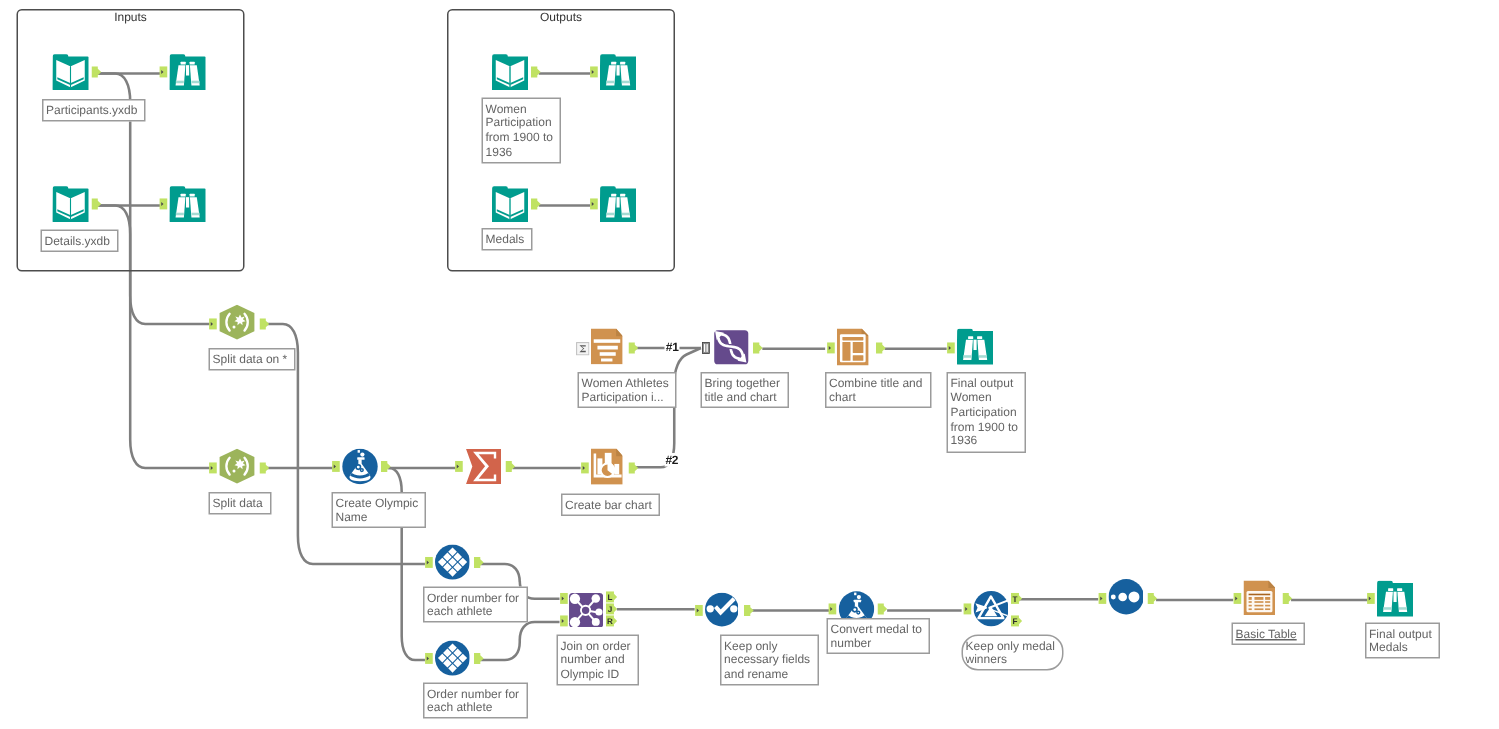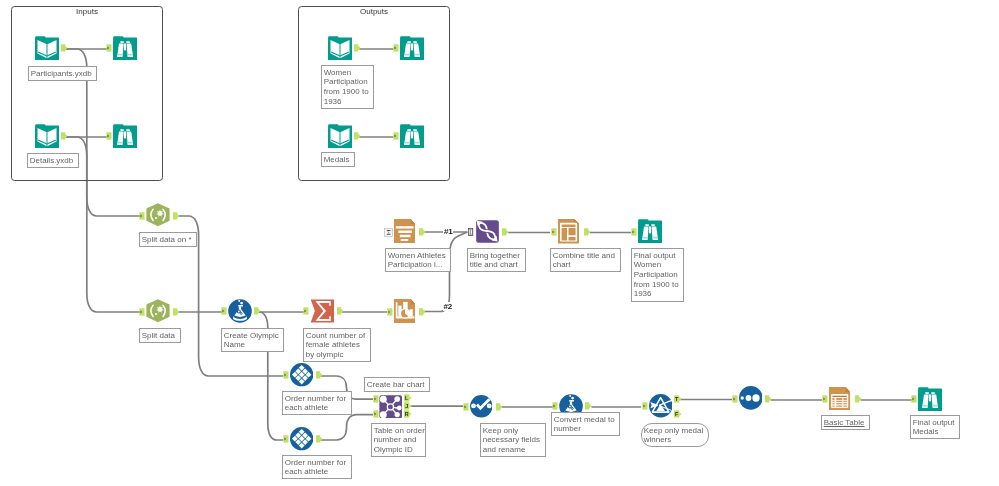--- a/index.html
+++ b/index.html
@@ -246,23 +246,20 @@
       <svg width="6" height="8" viewBox="0 0 6 8">
         <rect x="0.4" y="0.3" width="5.1" height="7.3" fill="#C0E263"></rect>
         <path d="M1.5,2.6 L3.0,4.0 L1.5,5.4 Z" fill="#4a4a4a"></path>
       </svg>
     </div>
     <div class="anchor" style="left:336.7px;top:307.4px;">
       <svg width="8" height="8" viewBox="0 0 8 8">
         <path d="M0,0.3 h4.2 v1.45 l2.25,2.2 l-2.25,2.2 v1.45 h-4.2 z" fill="#C0E263"></path>
       </svg>
     </div>
-    <div class="lbl" style="left:303px;top:328px;width:67.9px;min-height:34.1px;">Count number of
-female athletes
-by olympic</div>
     <div class="tool" style="left:393.7px;top:219.4px;width:21.2px;height:23.9px;"><span><svg width="21.2" height="23.9" viewBox="0 0 21.2 23.9" xmlns="http://www.w3.org/2000/svg">
           <path d="M0,0 h16.7 l4.5,5.1 v18.8 h-21.2 z" fill="#D0924F"></path>
           <path d="M16.7,0 l4.5,5.1 h-4.5 z" fill="#bb8344"></path>
           <rect x="1.8" y="7.2" width="17.7" height="2.35" fill="#ffffff"></rect>
           <rect x="4.3" y="11.5" width="13.6" height="2.5" fill="#ffffff"></rect>
           <rect x="5.8" y="15.8" width="10.7" height="2.4" fill="#ffffff"></rect>
           <rect x="6.7" y="20.0" width="7.6" height="2.0" fill="#ffffff"></rect>
         </svg></span></div>
     <div class="anchor" style="left:384px;top:227.55px;">
       <svg width="9" height="9" viewBox="0 0 9 9">
@@ -291,21 +288,21 @@
       <svg width="6" height="8" viewBox="0 0 6 8">
         <rect x="0.4" y="0.3" width="5.1" height="7.3" fill="#C0E263"></rect>
         <path d="M1.5,2.6 L3.0,4.0 L1.5,5.4 Z" fill="#4a4a4a"></path>
       </svg>
     </div>
     <div class="anchor" style="left:419.2px;top:307.6px;">
       <svg width="8" height="8" viewBox="0 0 8 8">
         <path d="M0,0.3 h4.2 v1.45 l2.25,2.2 l-2.25,2.2 v1.45 h-4.2 z" fill="#C0E263"></path>
       </svg>
     </div>
-    <div class="lbl" style="left:364px;top:329px;width:66.1px;min-height:14.7px;margin-top:48px;">Create bar chart</div>
+    <div class="lbl" style="left:374px;top:329px;width:66.1px;min-height:14.7px;">Create bar chart</div>
     <div class="tool" style="left:475px;top:219px;width:25px;height:25px;"><span><svg width="25" height="25" viewBox="0 0 25 25" xmlns="http://www.w3.org/2000/svg">
           <rect x="1.15" y="1.15" width="22.7" height="22.7" rx="2.4" fill="#654A8C"></rect>
           <path d="M3.4,3.4 L4.67,3.57 L5.89,3.77 L7.05,4.05 L8.1,4.43 L9.03,4.93 L9.82,5.58 L10.47,6.37 L10.97,7.3 L11.35,8.35 L11.63,9.51 L11.83,10.73 L12.0,12.0 L12.17,13.27 L12.37,14.49 L12.65,15.65 L13.03,16.7 L13.53,17.63 L14.18,18.42 L14.97,19.07 L15.9,19.57 L16.95,19.95 L18.11,20.23 L19.33,20.43 L20.6,20.6" stroke="#654A8C" stroke-width="3.5" fill="none" stroke-linecap="round"></path>
           <path d="M3.4,3.4 L4.67,3.57 L5.89,3.77 L7.05,4.05 L8.1,4.43 L9.03,4.93 L9.82,5.58 L10.47,6.37 L10.97,7.3 L11.35,8.35 L11.63,9.51 L11.83,10.73 L12.0,12.0 L12.17,13.27 L12.37,14.49 L12.65,15.65 L13.03,16.7 L13.53,17.63 L14.18,18.42 L14.97,19.07 L15.9,19.57 L16.95,19.95 L18.11,20.23 L19.33,20.43 L20.6,20.6" stroke="#ffffff" stroke-width="1.8" fill="none" stroke-linecap="round"></path>
           <path d="M3.4,3.4 L3.57,4.67 L3.77,5.89 L4.05,7.05 L4.43,8.1 L4.93,9.03 L5.58,9.82 L6.37,10.47 L7.3,10.97 L8.35,11.35 L9.51,11.63 L10.73,11.83 L12.0,12.0 L13.27,12.17 L14.49,12.37 L15.65,12.65 L16.7,13.03 L17.63,13.53 L18.42,14.18 L19.07,14.97 L19.57,15.9 L19.95,16.95 L20.23,18.11 L20.43,19.33 L20.6,20.6" stroke="#654A8C" stroke-width="3.5" fill="none" stroke-linecap="round"></path>
           <path d="M3.4,3.4 L3.57,4.67 L3.77,5.89 L4.05,7.05 L4.43,8.1 L4.93,9.03 L5.58,9.82 L6.37,10.47 L7.3,10.97 L8.35,11.35 L9.51,11.63 L10.73,11.83 L12.0,12.0 L13.27,12.17 L14.49,12.37 L15.65,12.65 L16.7,13.03 L17.63,13.53 L18.42,14.18 L19.07,14.97 L19.57,15.9 L19.95,16.95 L20.23,18.11 L20.43,19.33 L20.6,20.6" stroke="#ffffff" stroke-width="1.8" fill="none" stroke-linecap="round"></path>
           <path d="M1.7,1.7 L7.6,2.8 L2.8,7.6 Z" fill="#ffffff"></path>
           <path d="M22.6,22.6 L16.7,21.5 L21.5,16.7 Z" fill="#ffffff"></path>
         </svg></span></div>
     <div class="anchor" style="left:468.40000000000003px;top:227.9px;">
@@ -457,21 +454,21 @@
         <text x="2.65" y="6.0" font-family="Liberation Sans, sans-serif" font-size="5.4" font-weight="bold" fill="#2b2b2b" text-anchor="middle">J</text>
       </svg>
     </div>
     <div class="anchor" style="left:403.8px;top:410.15000000000003px;">
       <svg width="8" height="8" viewBox="0 0 8 8">
         <rect x="0" y="0.3" width="5.3" height="7.3" fill="#C0E263"></rect>
         <path d="M5.3,1.75 L7.4,3.95 L5.3,6.15 Z" fill="#C0E263"></path>
         <text x="2.65" y="6.0" font-family="Liberation Sans, sans-serif" font-size="5.4" font-weight="bold" fill="#2b2b2b" text-anchor="middle">R</text>
       </svg>
     </div>
-    <div class="lbl" style="left:371px;top:423px;width:55px;min-height:34.1px;">Table on order
+    <div class="lbl" style="left:371px;top:423px;width:55px;min-height:34.1px;">Join on order
 number and
 Olympic ID</div>
     <div class="tool" style="left:469.6px;top:395.3px;width:22.5px;height:22.7px;"><span><svg width="22.5" height="22.7" viewBox="0 0 22.5 22.7" xmlns="http://www.w3.org/2000/svg">
           <circle cx="11.25" cy="11.35" r="11.25" fill="#16609E"></circle>
           <circle cx="3.5" cy="10.9" r="2.45" fill="#ffffff"></circle>
           <circle cx="19.2" cy="10.9" r="2.45" fill="#ffffff"></circle>
           <path d="M7.0,9.5 L10.4,13.3 L19.4,4.2" stroke="#ffffff" stroke-width="2.75" fill="none" stroke-linejoin="miter" stroke-linecap="butt"></path>
         </svg></span></div>
     <div class="anchor" style="left:462.70000000000005px;top:403.05px;">
       <svg width="6" height="8" viewBox="0 0 6 8">

